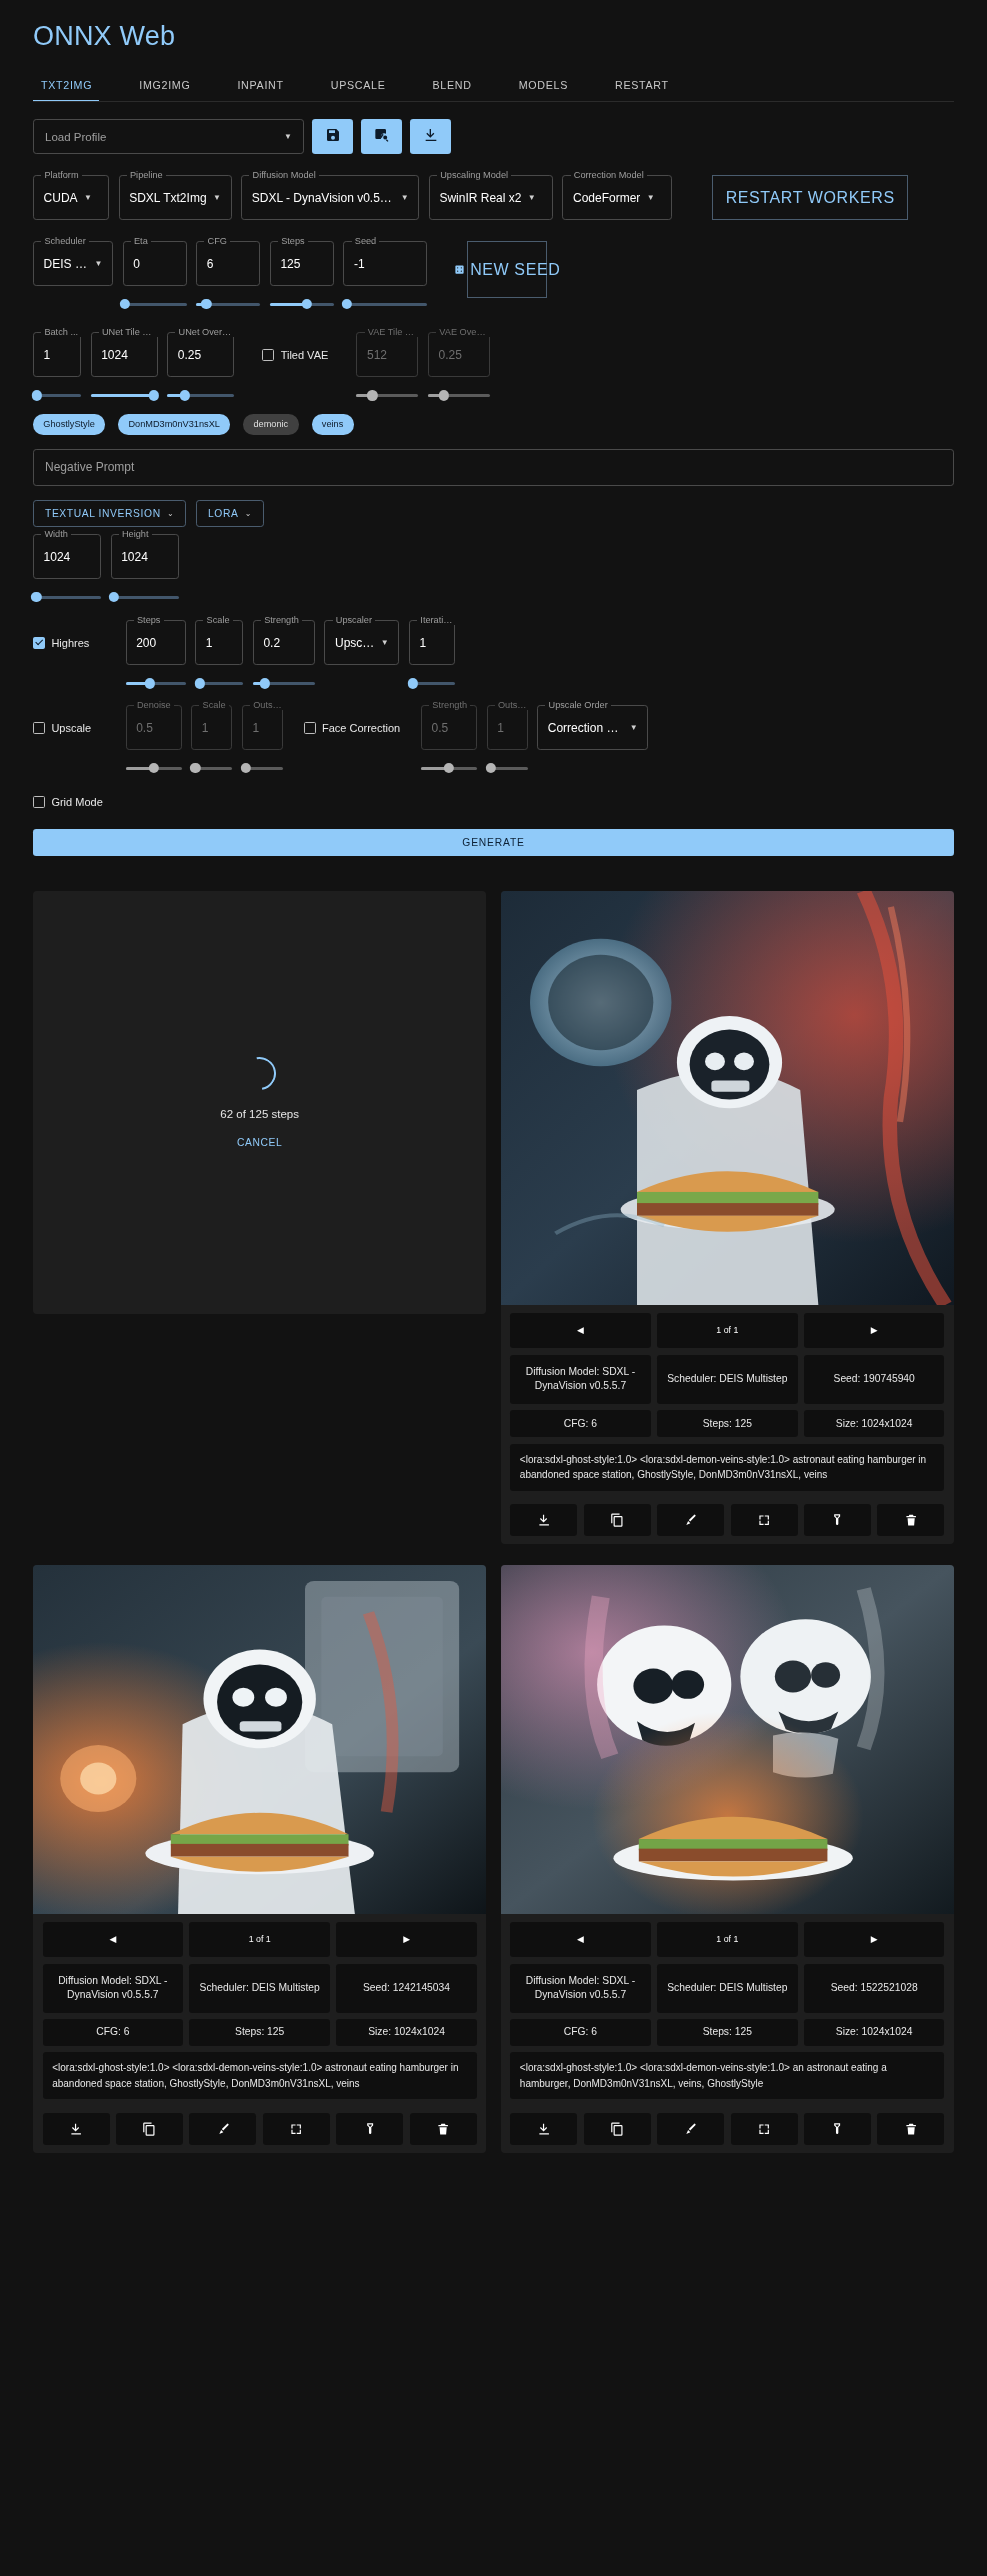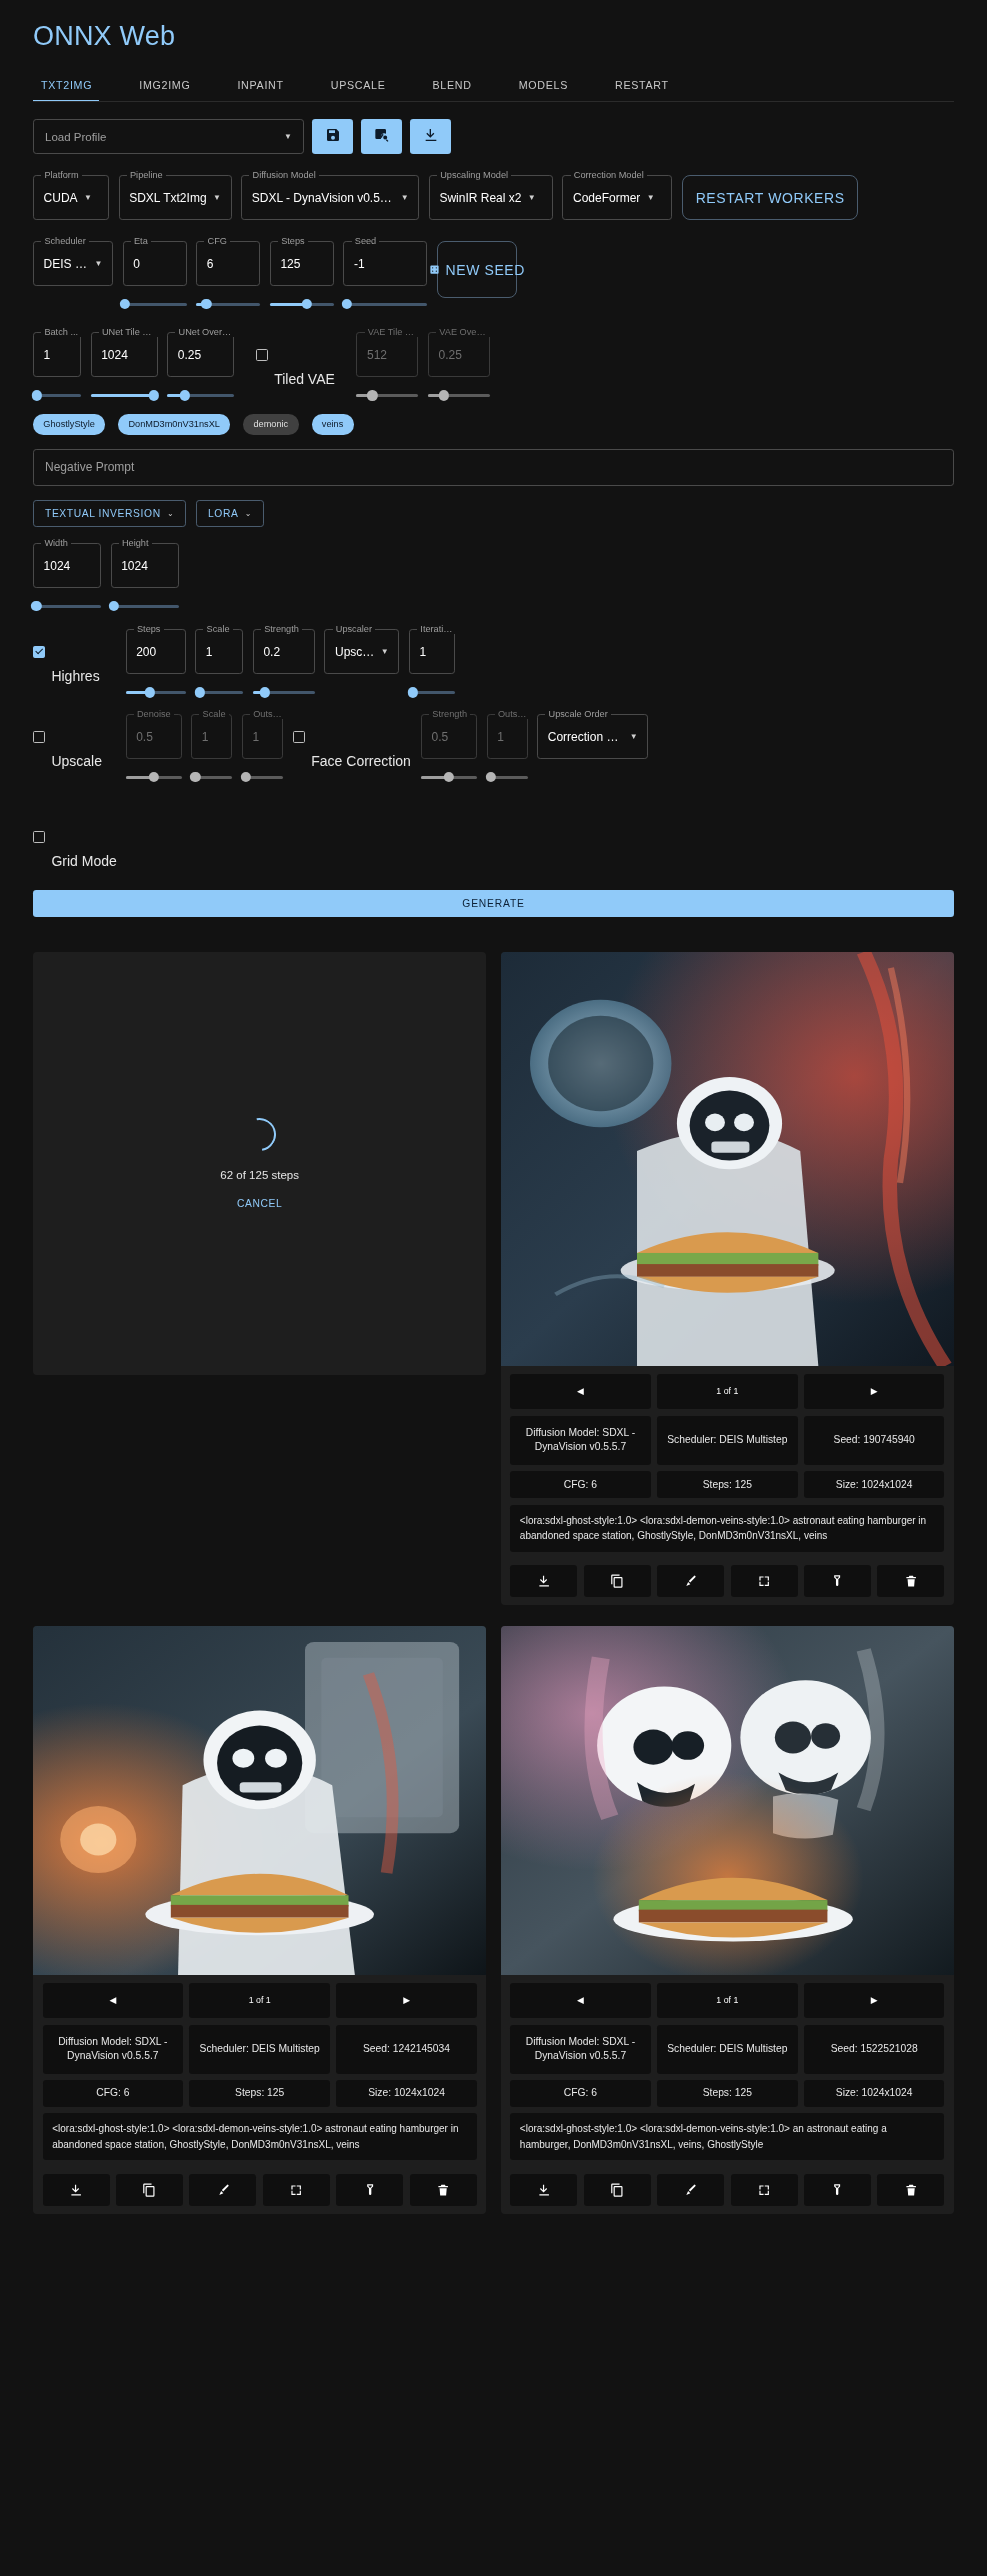--- a/index.html
+++ b/index.html
@@ -97,29 +97,30 @@
     overflow:hidden;
     text-overflow:ellipsis;
   }
   .field.dim > .legend { color:#6f6f6f; }
   .field .val { font-size:12px; color:#fff; white-space:nowrap; overflow:hidden; text-overflow:ellipsis; }
   .field.dim .val { color:#6f6f6f; }
   .field.sel { cursor:pointer; gap:6.4px; }
 
   .outline-btn {
     border:0.8px solid #4a5c6e;
-    border-radius:8px;
+    border-radius:0;
     height:45px;
     color:#90caf9;
-    font-size:14px;
+    font-size:16px;
     letter-spacing:0.6px;
     display:flex; align-items:center; justify-content:center;
     padding:0 12.7px;
     cursor:pointer;
     white-space:nowrap;
+    margin-left:30px;
   }
   .outline-btn.tall { height:57px; gap:6.4px; }
 
   .ctrl-row { display:flex; gap:9.6px; margin-top:21px; align-items:flex-start; }
 
   
   .slider { position:relative; height:14.3px; display:flex; align-items:center; }
   .slider .track { height:3.2px; border-radius:1.6px; background:#42566b; width:100%; }
   .slider .fill { position:absolute; left:0; height:3.2px; border-radius:1.6px; background:#90caf9; }
   .slider .thumb { position:absolute; width:10.3px; height:10.3px; border-radius:50%; background:#90caf9; transform:translateX(-50%); cursor:pointer;}
@@ -137,21 +138,21 @@
     flex:0 0 auto;
   }
   .cbx.checked .box { background:#90caf9; border-color:#90caf9; }
   .cbx.checked .box::after {
     content:"";
     width:3.2px; height:6.4px;
     border:solid #0d1b2a;
     border-width:0 1.6px 1.6px 0;
     transform:rotate(45deg) translate(-0.8px,-0.8px);
   }
-  .cbx .lbl { font-size:14px; color:#e8e8e8; white-space:nowrap;margin-top:48px; }
+  .cbx .lbl { font-size:11px; color:#e8e8e8; white-space:nowrap; }
 
   
   .prompt-box {
     position:relative;
     border:0.8px solid #4a4a4a;
     border-radius:3.2px;
     min-height:45px;
     padding:12.7px 11px;
     margin-top:21px;
   }
@@ -478,21 +479,21 @@
       <div class="pill">
         <span>TEXTUAL INVERSION</span>
         <span class="caret">⌄</span>
       </div>
       <div class="pill">
         <span>LORA</span>
         <span class="caret">⌄</span>
       </div>
     </div>
 
-    <div class="ctrl-row" style="margin-top:16px">
+    <div class="ctrl-row" style="margin-top:7px">
       <div style="width:68px">
         <div class="field">
           <span class="legend">Width</span>
           <span class="val">1024</span>
         </div>
         <div class="slider" style="margin-top:11px">
           <div class="track"></div>
           <div class="fill" style="width:4%"></div>
           <div class="thumb" style="left:5%"></div>
         </div>

